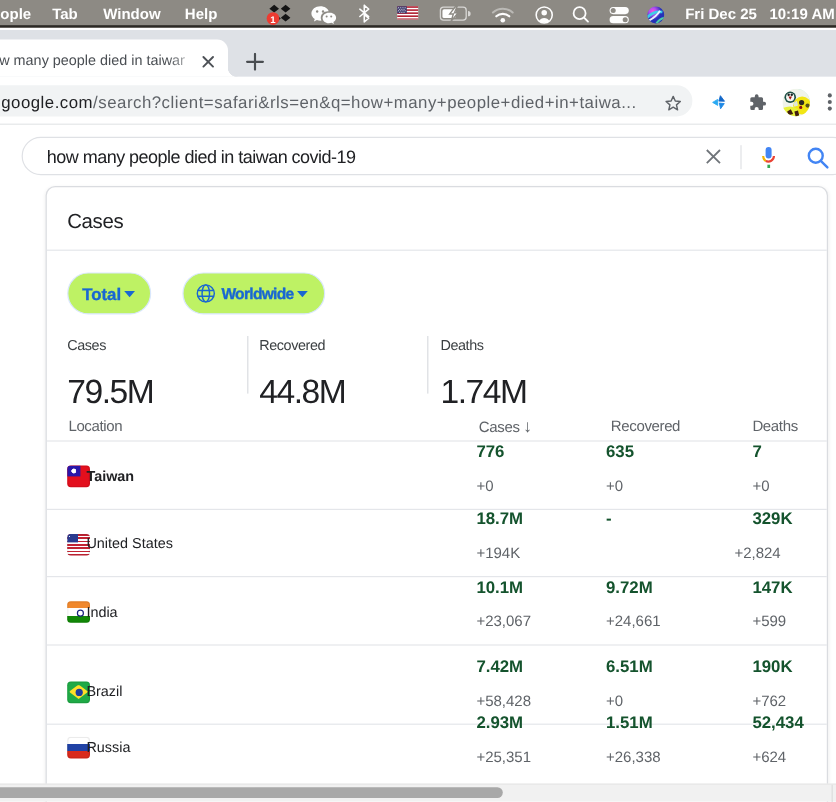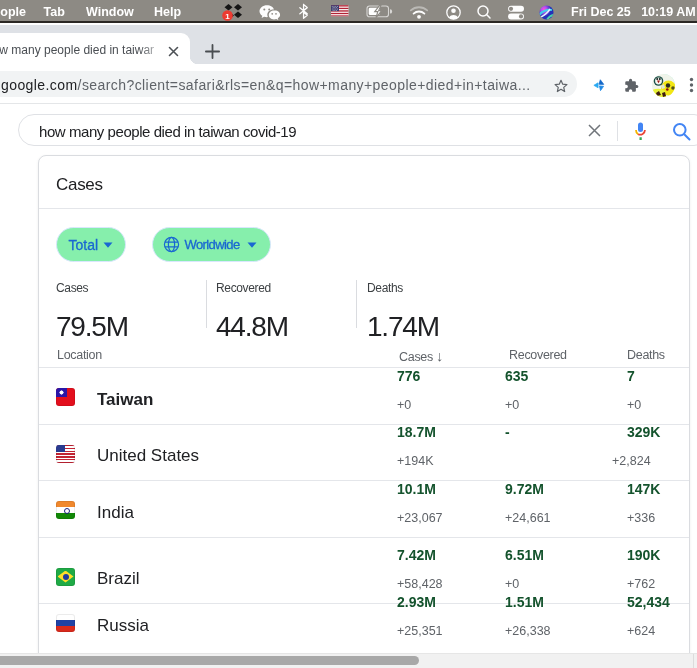--- a/index.html
+++ b/index.html
@@ -27,30 +27,30 @@
   
   #searchpill { position:absolute; left:18px; top:114px; width:692px; height:32px;
     background:#fff; border:1px solid #dfe1e5; border-radius:17px; }
   #query { position:absolute; left:20px; top:7.5px; font-size:15px; letter-spacing:-0.44px; color:#202124; white-space:nowrap; }
   
   #card { position:absolute; left:38px; top:155px; width:652px; height:560px;
     background:#fff; border:1px solid #dadce0; border-radius:8px 8px 0 0;
     box-shadow:0 1px 3px rgba(60,64,67,.08); }
   #cardtitle { position:absolute; left:17px; top:19px; font-size:17px; letter-spacing:-0.3px; color:#202124; }
   .hdiv { position:absolute; left:0; width:650px; height:1px; background:#e4e6ea; }
-  .pill { position:absolute; top:70.5px; height:35px; background:#86efac; border:1px solid #d9e7fd; border-radius:17.5px;
-    color:#1967d2; font-size:14px; font-weight:400; -webkit-text-stroke:0.3px #1967d2; }
+  .pill { position:absolute; top:70.5px; height:35px; background:#bef264; border:1px solid #d9e7fd; border-radius:17.5px;
+    color:#1967d2; font-size:14px; font-weight:700; -webkit-text-stroke:0.3px #1967d2; }
   .vdiv { position:absolute; top:124px; width:1px; height:48px; background:#dadce0; }
   .statlabel { position:absolute; top:125px; font-size:12px; letter-spacing:-0.35px; color:#3c4043; }
   .statval { position:absolute; top:155px; font-size:28px; color:#202124; letter-spacing:-1.2px; }
   .thead { position:absolute; top:191.5px; font-size:12.5px; letter-spacing:-0.3px; color:#5f6368; }
   .row { position:absolute; left:0; width:650px; height:57px; }
   .flag { position:absolute; left:17px; top:20.5px; width:19px; height:18px; border-radius:3px;
     overflow:hidden; box-shadow:inset 0 0 0 1px rgba(0,0,0,.08); }
-  .cname { position:absolute; left:58px; top:22px; font-size:17px; color:#202124; }
+  .cname { position:absolute; left:33px; top:22px; font-size:12px; color:#202124; }
   .num1 { position:absolute; top:0; font-size:14px; font-weight:bold; color:#14532d; }
   .num2 { position:absolute; top:30px; font-size:12.5px; color:#5f6368; }
   
   #sbtrack { position:absolute; left:0; top:653px; width:697px; height:15px; background:#f1f1f1;
     border-top:1px solid #e6e6e6; }
   #sbthumb { position:absolute; left:-10px; top:2px; width:429px; height:9px; background:#a8a8a8;
     border-radius:5px; }
 </style>
 </head>
 <body>
@@ -209,21 +209,21 @@
     <div class="hdiv" style="top:56px;"></div>
   </div>
   <div class="row" style="top:324.5px;">
     <div class="flag" id="flag-in"></div>
     <span class="cname">India</span>
     <span class="num1" style="left:358px;">10.1M</span>
       <span class="num2" style="left:358px;">+23,067</span>
     <span class="num1" style="left:466px;">9.72M</span>
       <span class="num2" style="left:466px;">+24,661</span>
     <span class="num1" style="left:588px;">147K</span>
-      <span class="num2" style="left:588px;">+336</span>
+      <span class="num2" style="left:588px;">+599</span>
     <div class="hdiv" style="top:56px;"></div>
   </div>
   <div class="row" style="top:381px;margin-top:10px;">
     <div class="flag" id="flag-br"></div>
     <span class="cname">Brazil</span>
     <span class="num1" style="left:358px;">7.42M</span>
       <span class="num2" style="left:358px;">+58,428</span>
     <span class="num1" style="left:466px;">6.51M</span>
       <span class="num2" style="left:466px;">+0</span>
     <span class="num1" style="left:588px;">190K</span>

